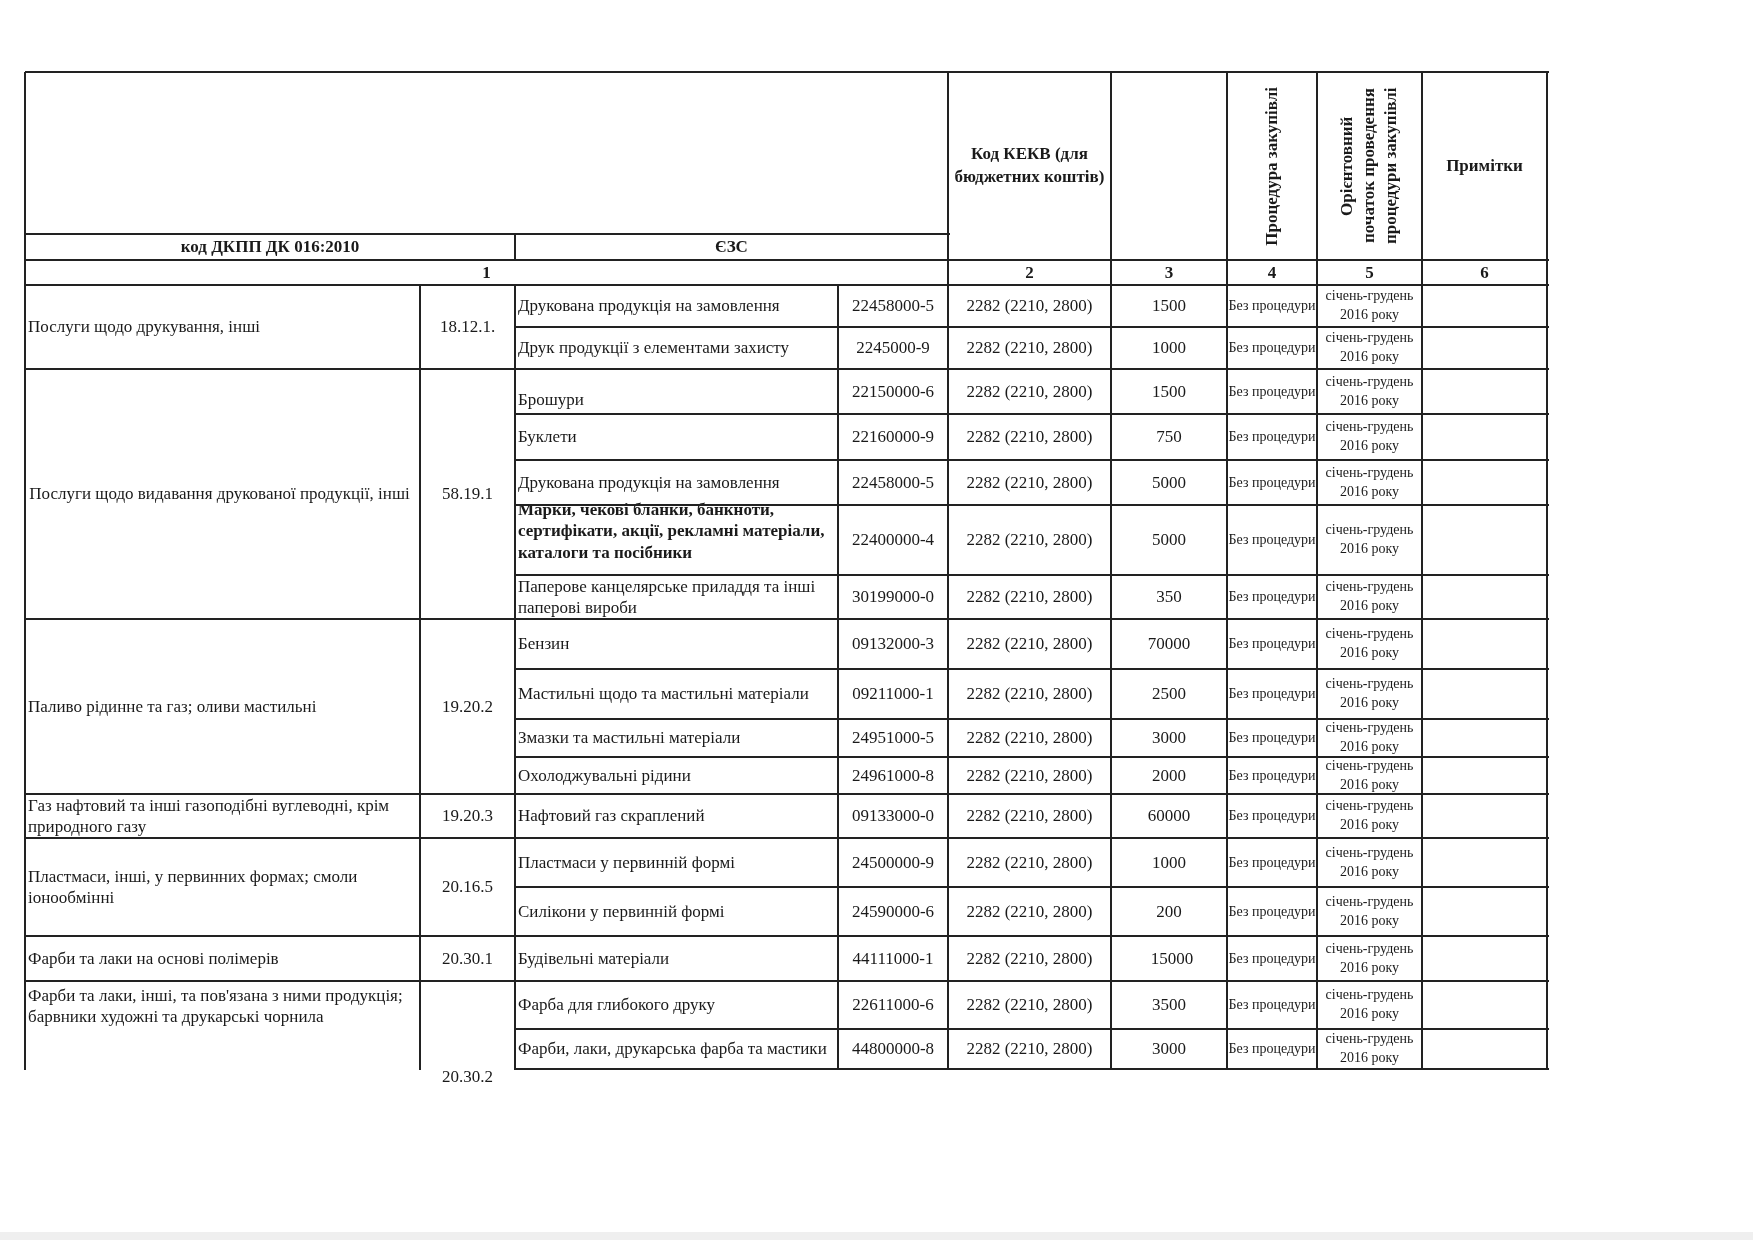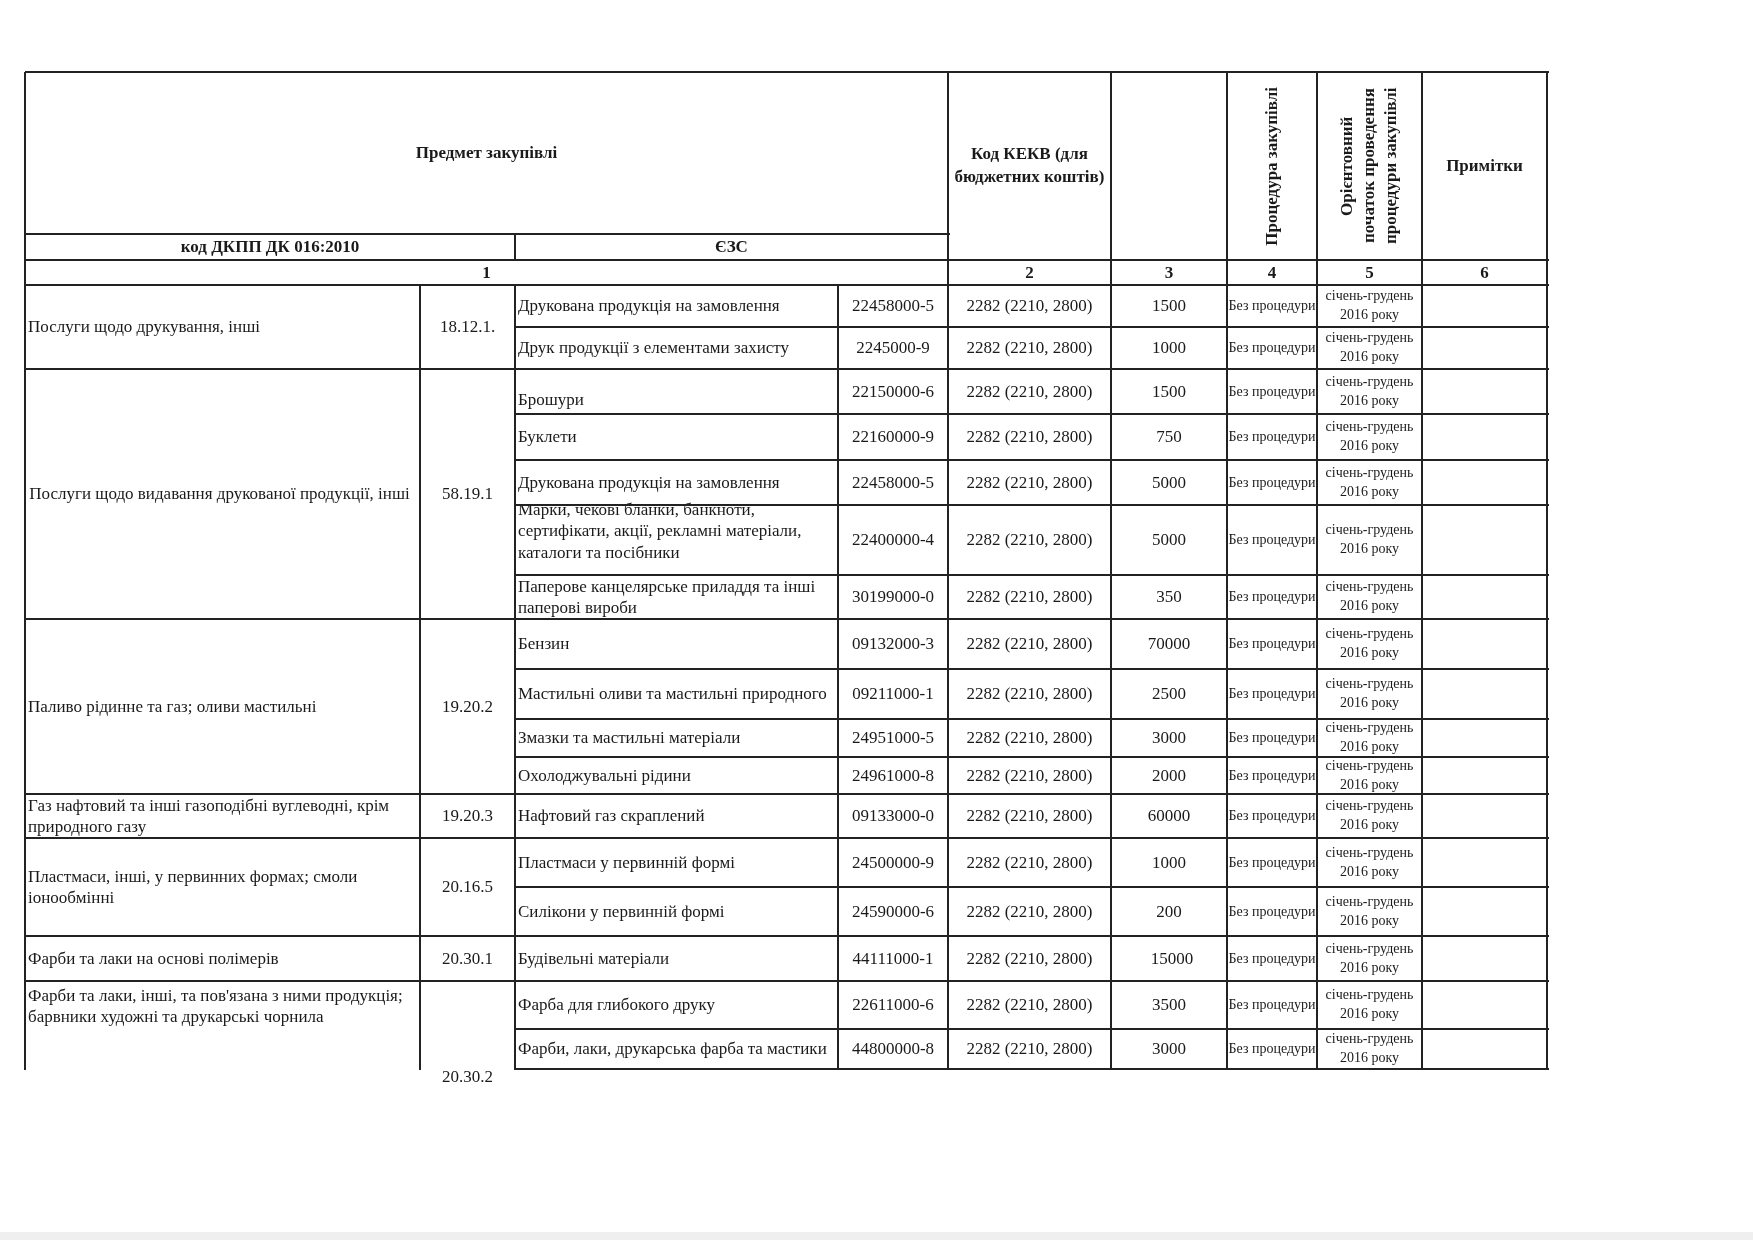--- a/index.html
+++ b/index.html
@@ -21,21 +21,20 @@
   .vert { writing-mode: vertical-rl; transform: rotate(180deg); font-weight: bold; font-size: 17px; line-height: 1.3; }
   .hl { position: absolute; height: 2px; background: #222; }
   .vl { position: absolute; width: 2px; background: #222; }
   .footer-band { position: absolute; left: 0; top: 1232px; width: 1753px; height: 8px; background: #efefef; }
 </style>
 </head>
 <body>
 
 <div class="page">
 
-  <div class="cell hdr" style="left:25px; top:72px; width:923px; height:162px;">Предмет закупівлі</div>
   <div class="cell hdr" style="left:25px; top:234px; width:490px; height:26px;">код ДКПП ДК 016:2010</div>
   <div class="cell hdr" style="left:515px; top:234px; width:433px; height:26px;">ЄЗС</div>
   <div class="cell hdr" style="left:948px; top:72px; width:163px; height:188px; padding:0 4px;">Код КЕКВ (для бюджетних коштів)</div>
   <div class="cell" style="left:1227px; top:72px; width:90px; height:188px;">
     <span class="vert">Процедура закупівлі</span>
   </div>
   <div class="cell" style="left:1317px; top:72px; width:105px; height:188px; padding:12px 0;">
     <span class="vert" style="max-height:170px;">Орієнтовний початок проведення процедури закупівлі</span>
   </div>
   <div class="cell hdr" style="left:1422px; top:72px; width:125px; height:188px;">Примітки</div>
@@ -90,42 +89,42 @@
       <div class="cell small" style="left: 1227px; top: 414px; width: 90px; height: 46px; white-space: nowrap;">Без процедури</div>
       <div class="cell date" style="left: 1317px; top: 414px; width: 105px; height: 46px; padding: 0px 8px;">січень-грудень 2016 року</div>
       <div class="cell " style="left: 1422px; top: 414px; width: 125px; height: 46px;"></div>
       <div class="cell left" style="left: 515px; top: 460px; width: 323px; height: 45px; padding-right: 6px;">Друкована продукція на замовлення</div>
       <div class="cell " style="left: 838px; top: 460px; width: 110px; height: 45px;">22458000-5</div>
       <div class="cell " style="left: 948px; top: 460px; width: 163px; height: 45px;">2282 (2210, 2800)</div>
       <div class="cell " style="left: 1111px; top: 460px; width: 116px; height: 45px;">5000</div>
       <div class="cell small" style="left: 1227px; top: 460px; width: 90px; height: 45px; white-space: nowrap;">Без процедури</div>
       <div class="cell date" style="left: 1317px; top: 460px; width: 105px; height: 45px; padding: 0px 8px;">січень-грудень 2016 року</div>
       <div class="cell " style="left: 1422px; top: 460px; width: 125px; height: 45px;"></div>
-      <div class="cell left" style="left: 515px; top: 505px; width: 323px; height: 52px; padding-right: 10px;">Марки, чекові бланки, банкноти, сертифікати, акції, рекламні матеріали, каталоги та посібники</div>
+      <div class="cell left" style="left: 515px; top: 505px; width: 323px; height: 52px; padding-right: 10px; font-weight: bold;">Марки, чекові бланки, банкноти, сертифікати, акції, рекламні матеріали, каталоги та посібники</div>
       <div class="cell " style="left: 838px; top: 505px; width: 110px; height: 70px;">22400000-4</div>
       <div class="cell " style="left: 948px; top: 505px; width: 163px; height: 70px;">2282 (2210, 2800)</div>
       <div class="cell " style="left: 1111px; top: 505px; width: 116px; height: 70px;">5000</div>
       <div class="cell small" style="left: 1227px; top: 505px; width: 90px; height: 70px; white-space: nowrap;">Без процедури</div>
       <div class="cell date" style="left: 1317px; top: 505px; width: 105px; height: 70px; padding: 0px 8px;">січень-грудень 2016 року</div>
       <div class="cell " style="left: 1422px; top: 505px; width: 125px; height: 70px;"></div>
       <div class="cell left" style="left: 515px; top: 575px; width: 323px; height: 44px; padding-right: 6px;">Паперове канцелярське приладдя та інші паперові вироби</div>
       <div class="cell " style="left: 838px; top: 575px; width: 110px; height: 44px;">30199000-0</div>
       <div class="cell " style="left: 948px; top: 575px; width: 163px; height: 44px;">2282 (2210, 2800)</div>
       <div class="cell " style="left: 1111px; top: 575px; width: 116px; height: 44px;">350</div>
       <div class="cell small" style="left: 1227px; top: 575px; width: 90px; height: 44px; white-space: nowrap;">Без процедури</div>
       <div class="cell date" style="left: 1317px; top: 575px; width: 105px; height: 44px; padding: 0px 8px;">січень-грудень 2016 року</div>
       <div class="cell " style="left: 1422px; top: 575px; width: 125px; height: 44px;"></div>
       <div class="cell left" style="left: 515px; top: 619px; width: 323px; height: 50px; padding-right: 6px;">Бензин</div>
       <div class="cell " style="left: 838px; top: 619px; width: 110px; height: 50px;">09132000-3</div>
       <div class="cell " style="left: 948px; top: 619px; width: 163px; height: 50px;">2282 (2210, 2800)</div>
       <div class="cell " style="left: 1111px; top: 619px; width: 116px; height: 50px;">70000</div>
       <div class="cell small" style="left: 1227px; top: 619px; width: 90px; height: 50px; white-space: nowrap;">Без процедури</div>
       <div class="cell date" style="left: 1317px; top: 619px; width: 105px; height: 50px; padding: 0px 8px;">січень-грудень 2016 року</div>
       <div class="cell " style="left: 1422px; top: 619px; width: 125px; height: 50px;"></div>
-      <div class="cell left" style="left: 515px; top: 669px; width: 323px; height: 50px; padding-right: 6px;">Мастильні оливи та мастильні природного</div>
+      <div class="cell left" style="left: 515px; top: 669px; width: 323px; height: 50px; padding-right: 6px;">Мастильні щодо та мастильні матеріали</div>
       <div class="cell " style="left: 838px; top: 669px; width: 110px; height: 50px;">09211000-1</div>
       <div class="cell " style="left: 948px; top: 669px; width: 163px; height: 50px;">2282 (2210, 2800)</div>
       <div class="cell " style="left: 1111px; top: 669px; width: 116px; height: 50px;">2500</div>
       <div class="cell small" style="left: 1227px; top: 669px; width: 90px; height: 50px; white-space: nowrap;">Без процедури</div>
       <div class="cell date" style="left: 1317px; top: 669px; width: 105px; height: 50px; padding: 0px 8px;">січень-грудень 2016 року</div>
       <div class="cell " style="left: 1422px; top: 669px; width: 125px; height: 50px;"></div>
       <div class="cell left" style="left: 515px; top: 719px; width: 323px; height: 38px; padding-right: 6px;">Змазки та мастильні матеріали</div>
       <div class="cell " style="left: 838px; top: 719px; width: 110px; height: 38px;">24951000-5</div>
       <div class="cell " style="left: 948px; top: 719px; width: 163px; height: 38px;">2282 (2210, 2800)</div>
       <div class="cell " style="left: 1111px; top: 719px; width: 116px; height: 38px;">3000</div>

